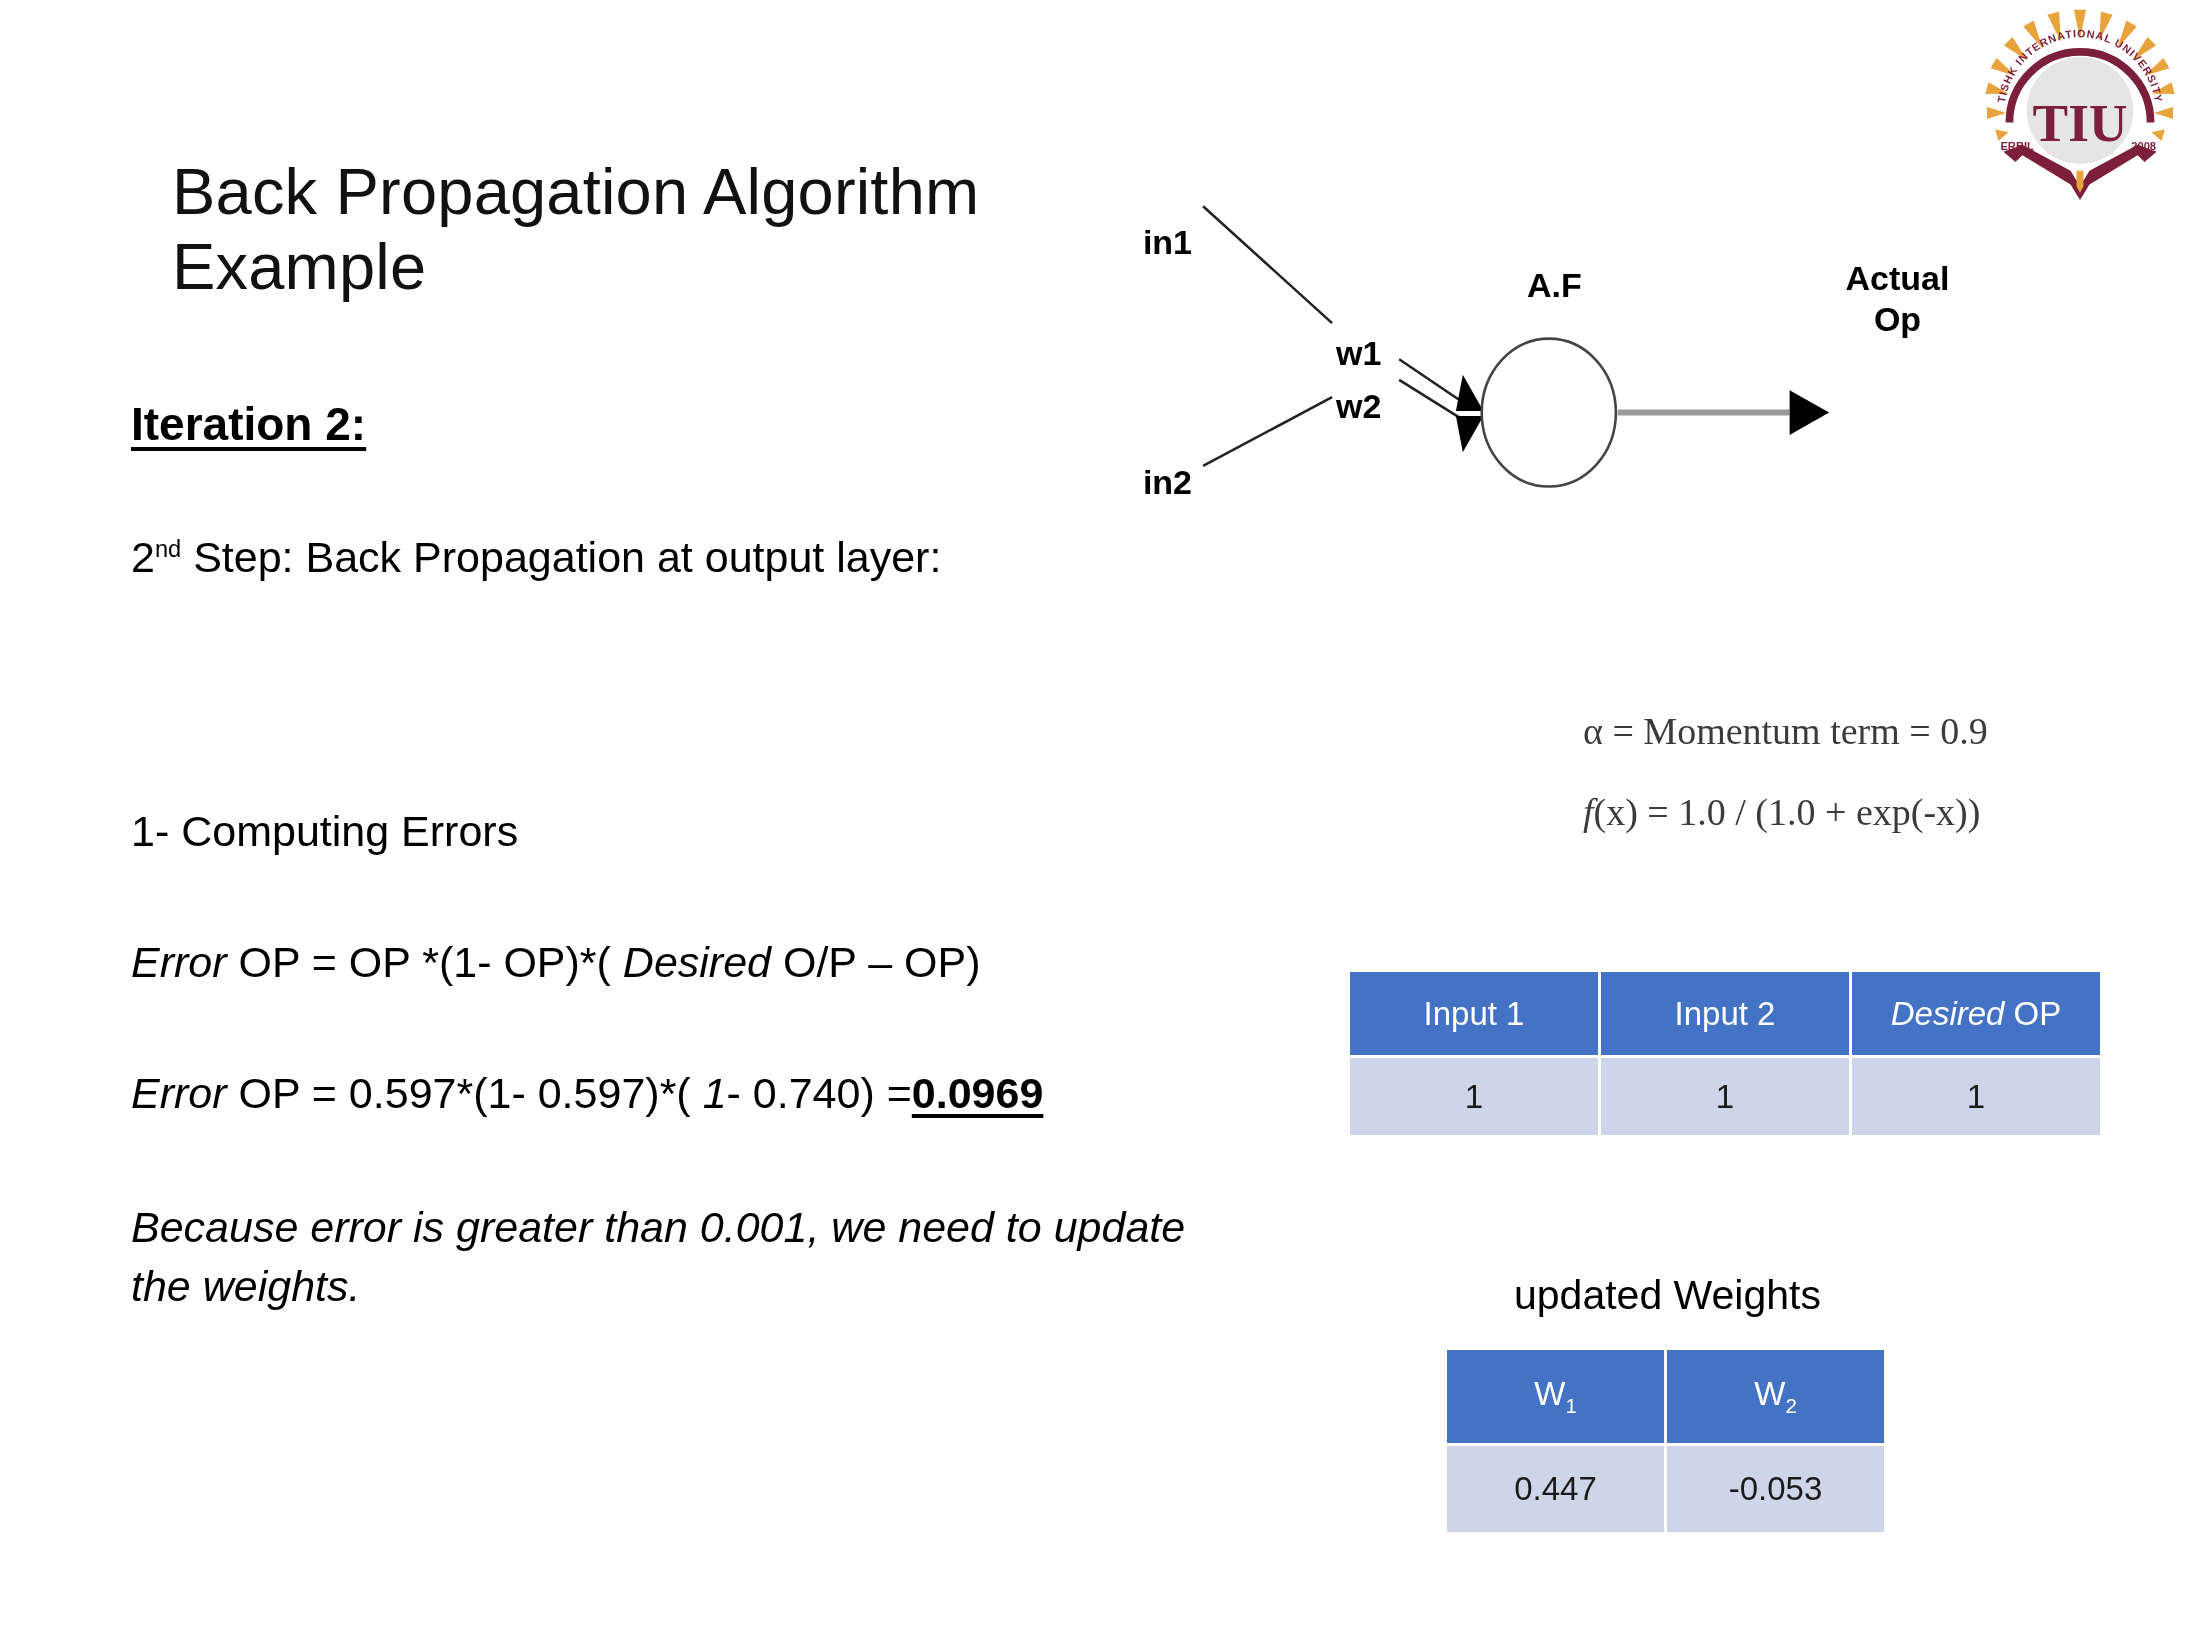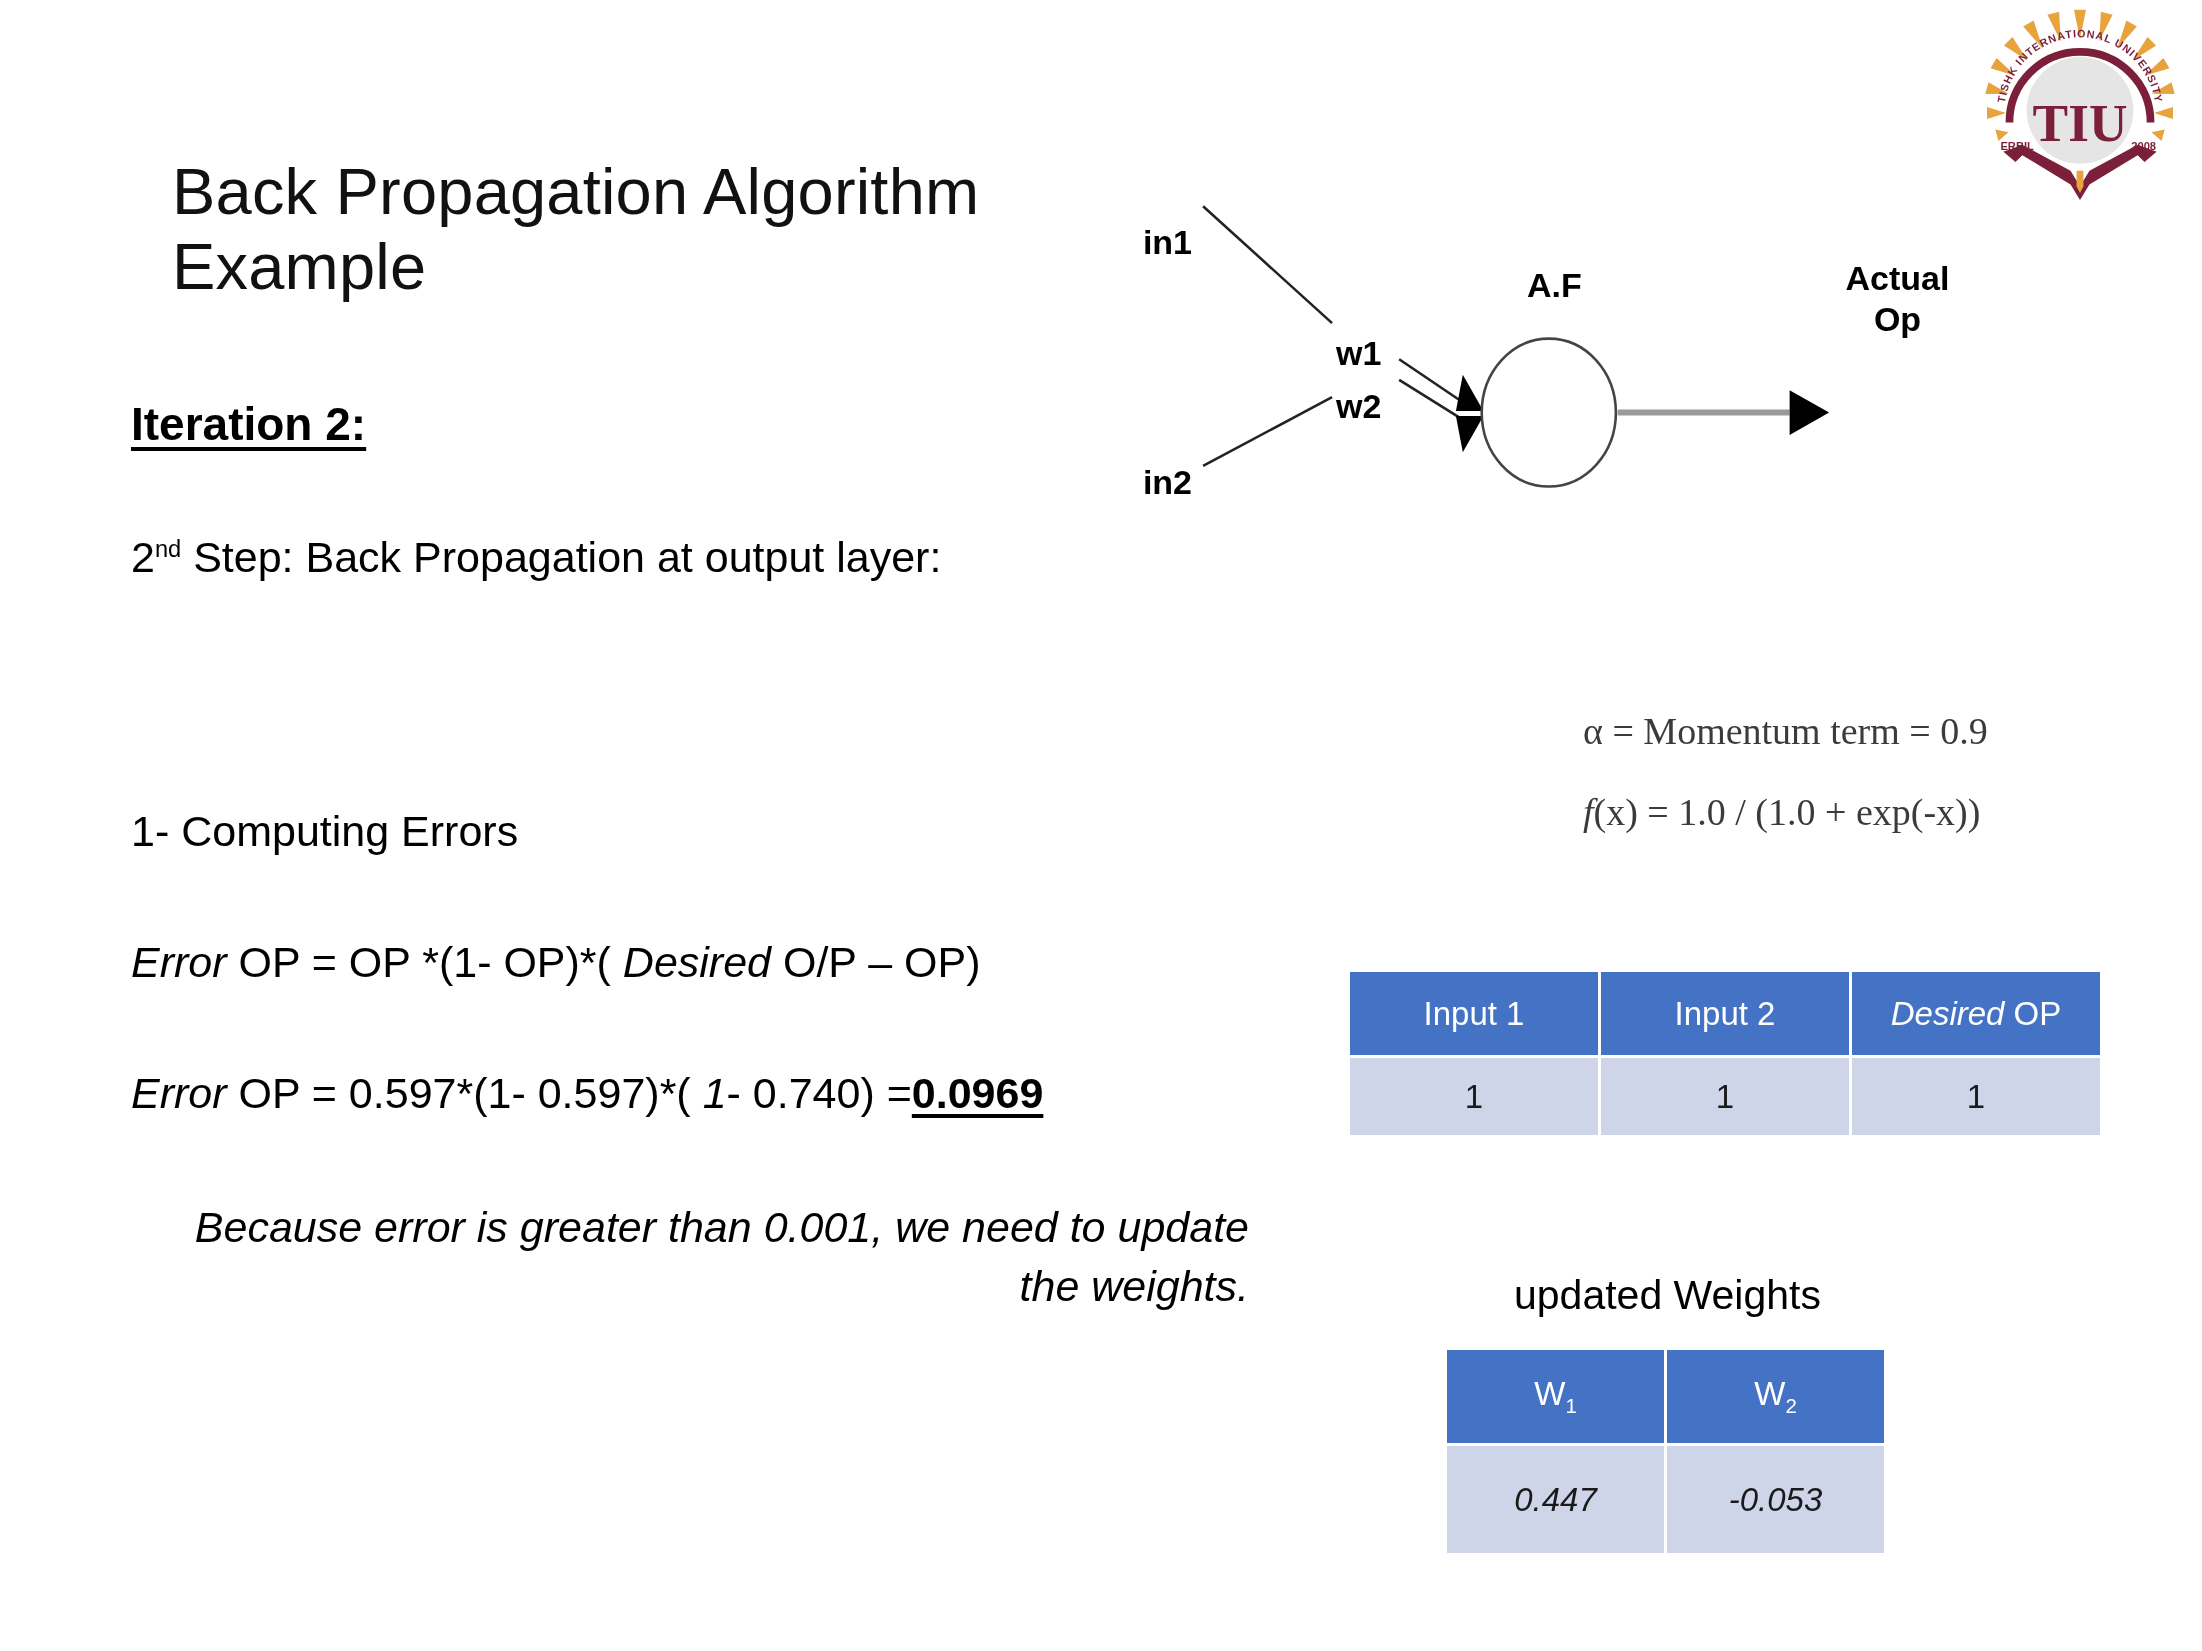--- a/index.html
+++ b/index.html
@@ -83,21 +83,20 @@
     text-underline-offset: 6px;
   }
   .note-para {
     position: absolute;
     left: 131px;
     top: 1198px;
     width: 1118px;
     font-size: 43px;
     line-height: 1.38;
     font-style: italic;
-    text-align: right;
   }
 
   
   .diagram {
     position: absolute;
     left: 1136px;
     top: 103px;
     width: 774px;
     height: 430px;
   }
@@ -162,21 +161,21 @@
   }
   .tbl th em { font-style: italic; }
   .tbl sub { font-size: 0.62em; vertical-align: sub; }
 
   #io-table { left: 1347px; top: 969px; }
   #io-table th { width: 248px; height: 83px; }
   #io-table td { width: 248px; height: 77px; }
 
   #weights-table { left: 1444px; top: 1347px; }
   #weights-table th { width: 217px; height: 93px; }
-  #weights-table td { width: 217px; height: 107px; font-style: italic; }
+  #weights-table td { width: 217px; height: 86px; }
 
   .weights-caption {
     position: absolute;
     left: 1444px;
     top: 1272px;
     width: 447px;
     text-align: center;
     font-size: 41px;
   }
 

